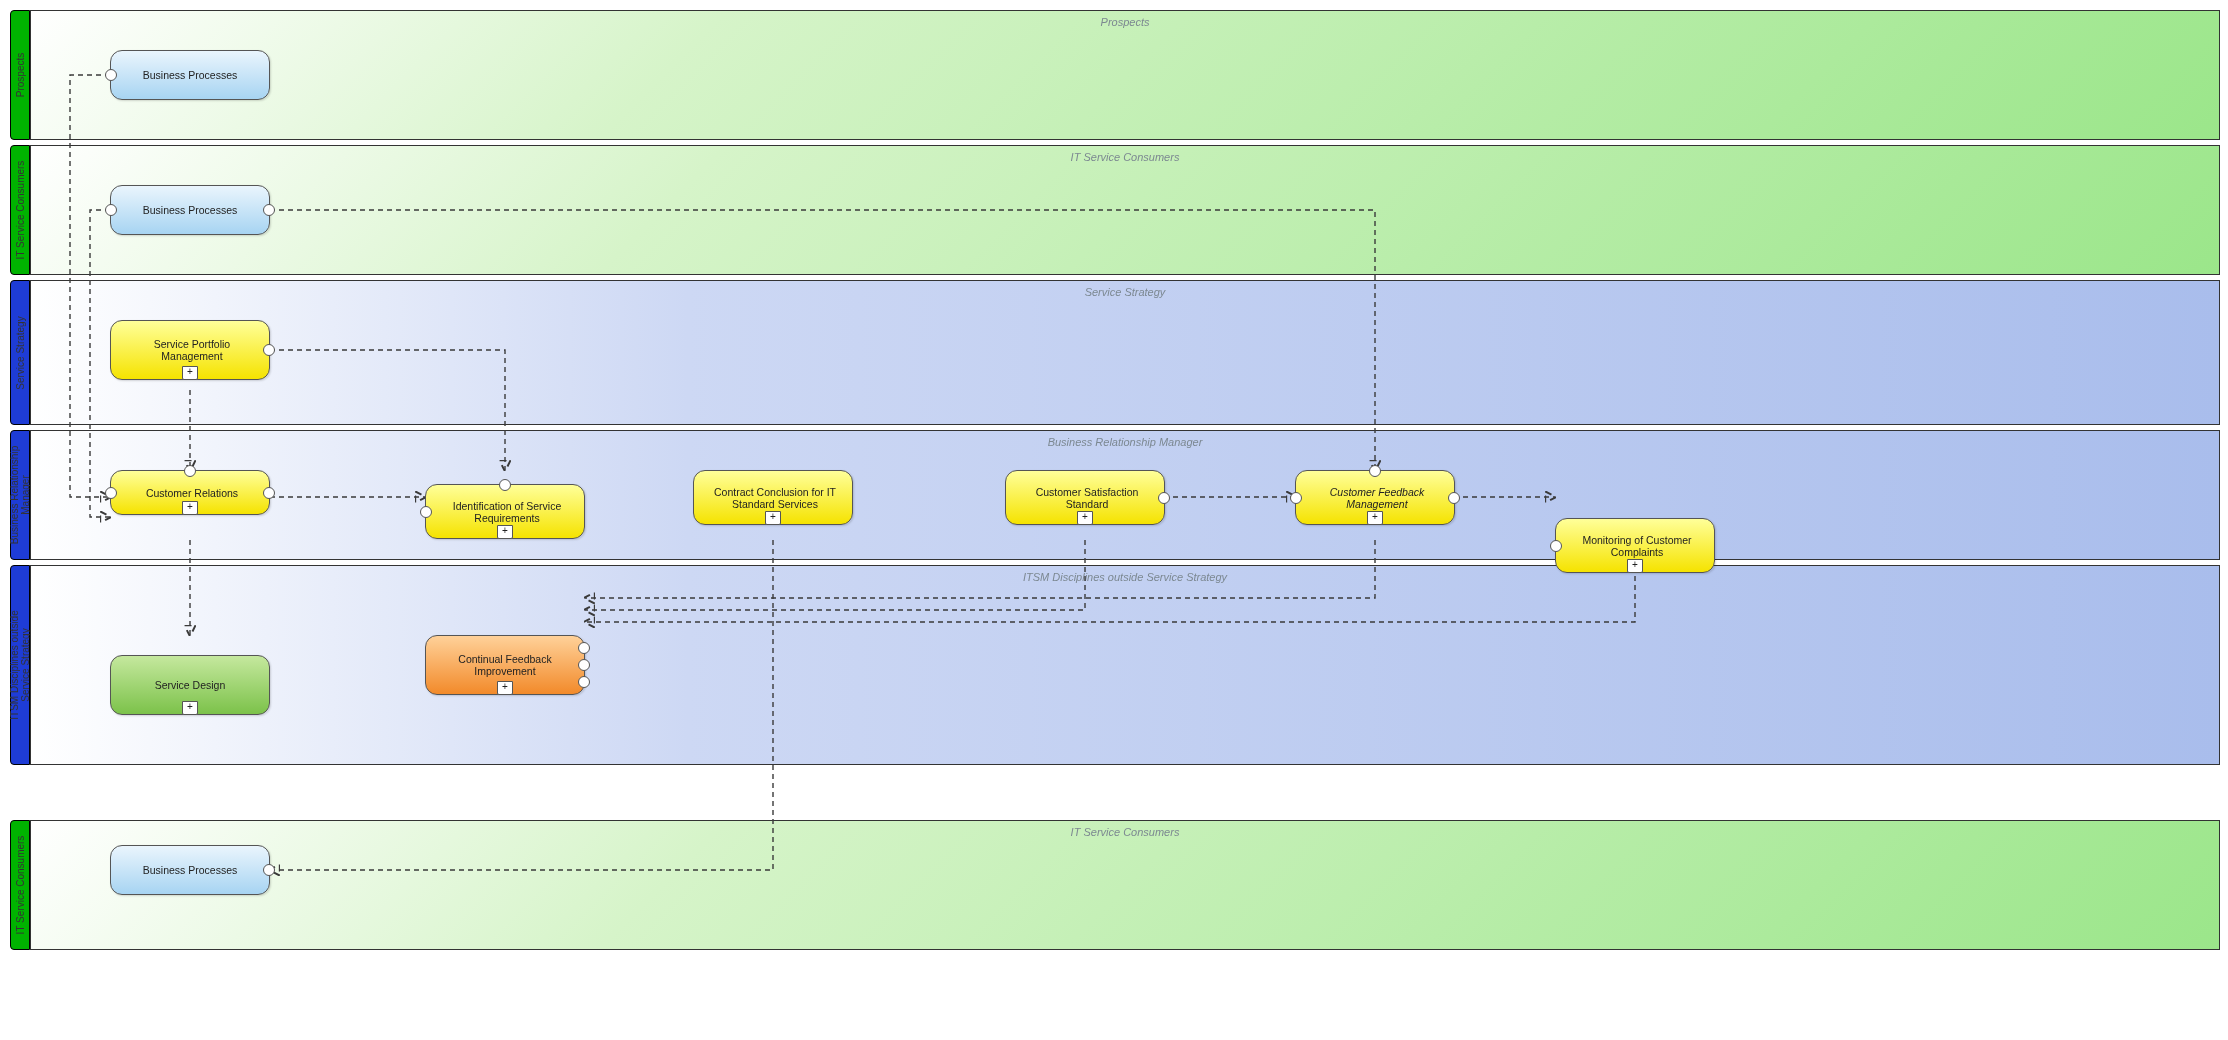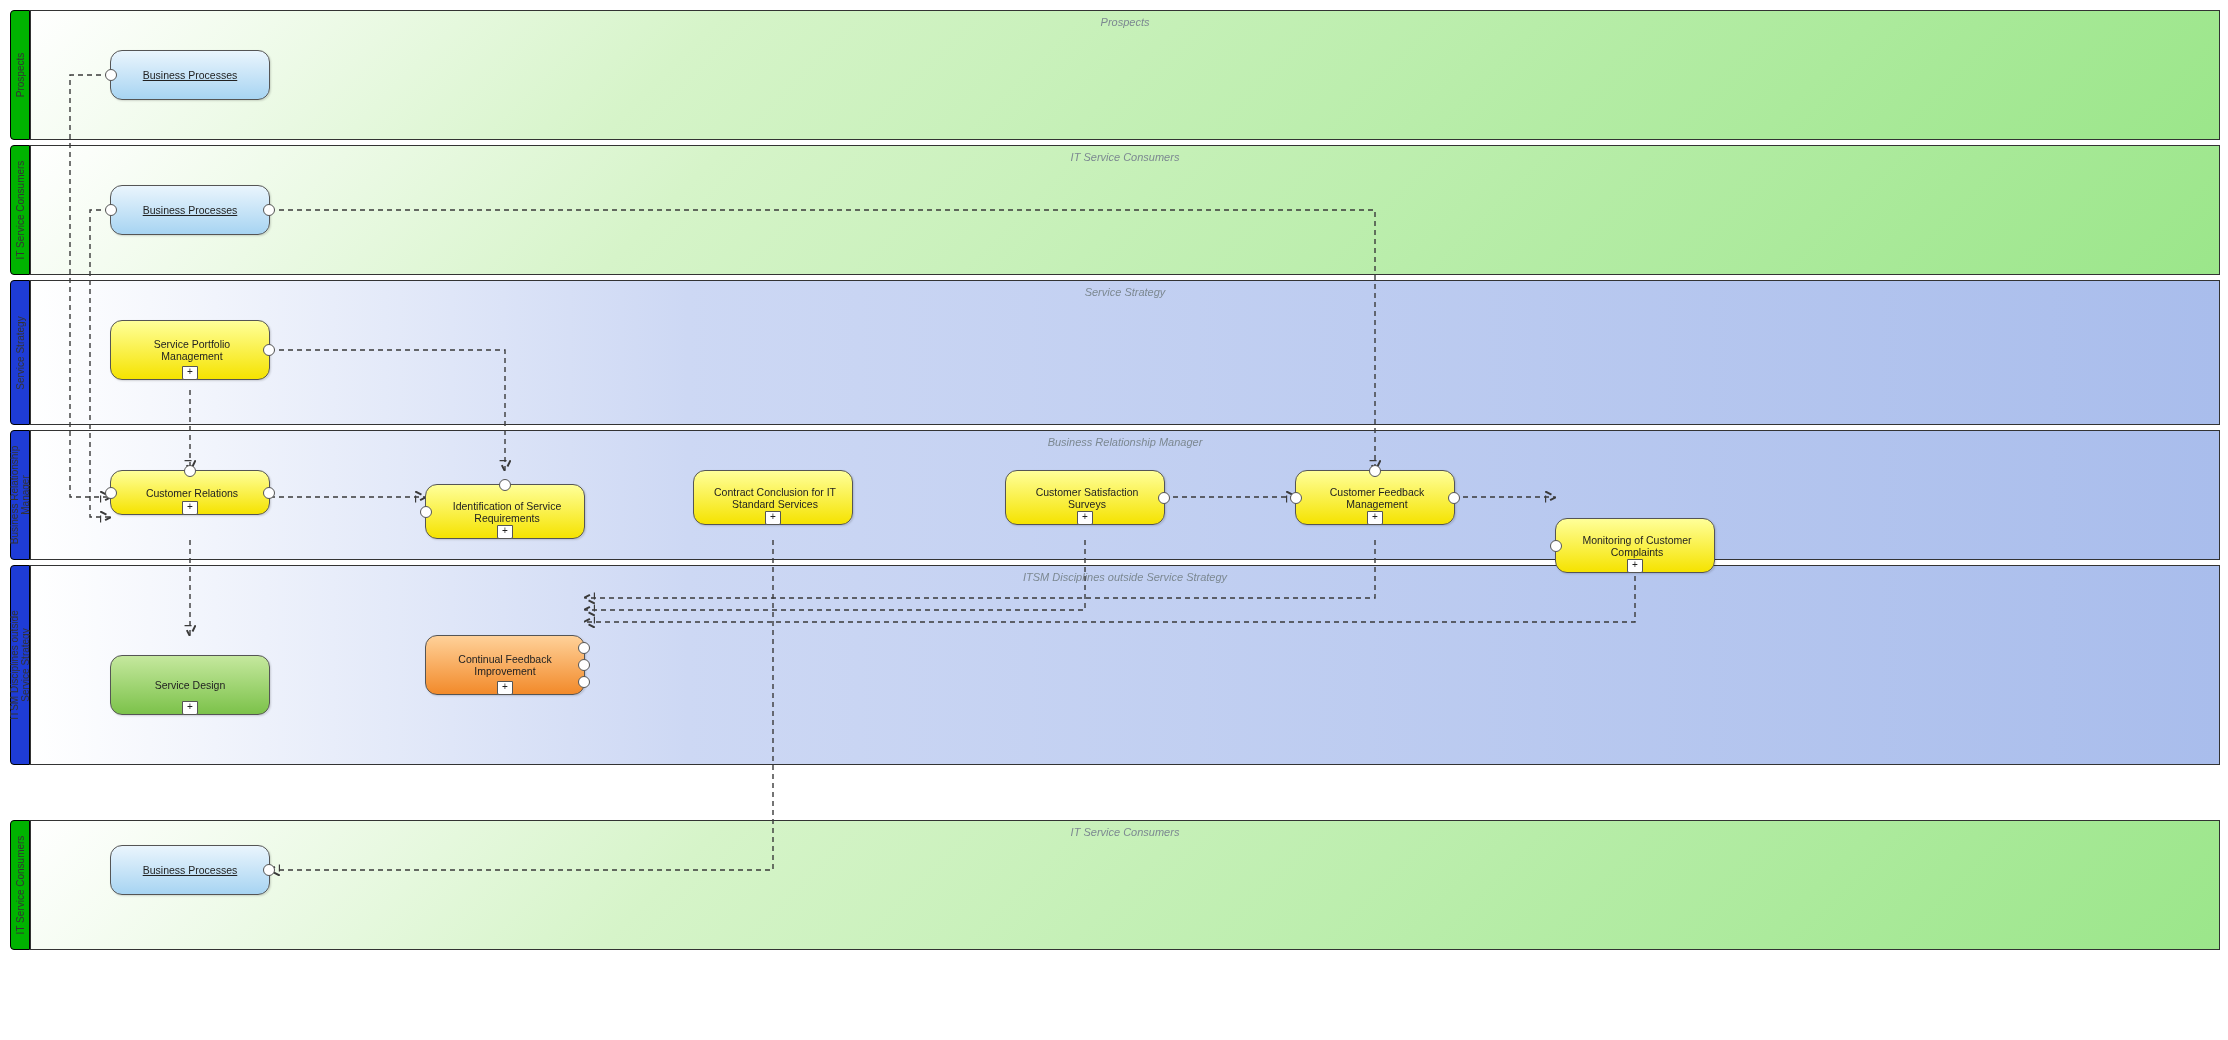--- a/index.html
+++ b/index.html
@@ -35,21 +35,21 @@
   }
 
   .node {
     position:absolute; box-sizing:border-box;
     border:1px solid #555; border-radius:12px;
     display:flex; align-items:center; justify-content:center;
     text-align:center; font-size:10.5px; color:#222;
     padding:4px 8px;
     box-shadow:1px 1px 2px rgba(0,0,0,.15);
   }
-  .node.blueNode   { background:linear-gradient(180deg,#eaf5fd 0%,#a7d4f2 100%);text-decoration:underline; }
+  .node.blueNode   { background:linear-gradient(180deg,#eaf5fd 0%,#a7d4f2 100%); }
   .node.yellowNode { background:linear-gradient(180deg,#ffff99 0%,#f5e300 100%);padding-left:12px; }
   .node.greenNode  { background:linear-gradient(180deg,#c5e89e 0%,#7cc24a 100%); }
   .node.orangeNode { background:linear-gradient(180deg,#ffd199 0%,#f28a2a 100%); }
 
   .sub-marker {
     position:absolute; left:50%; bottom:-1px; transform:translateX(-50%);
     width:14px; height:12px; border:1px solid #555; background:#fff;
     font-size:10px; line-height:10px; text-align:center;
     border-bottom-left-radius:2px; border-bottom-right-radius:2px;
   }
@@ -183,27 +183,27 @@
   </div>
 
   <div class="node yellowNode" style="left:693px; top:470px; width:160px; height:55px;">
     <span style="white-space: pre-line;">Contract Conclusion for IT
 Standard Services</span>
     <span class="sub-marker">+</span>
   </div>
 
   <div class="node yellowNode" style="left:1005px; top:470px; width:160px; height:55px;">
     <span style="white-space: pre-line;">Customer Satisfaction
-Surveys</span>
+Standard</span>
     <span class="sub-marker">+</span>
     <span class="port" style="left:100%; top:50%;"></span>
   </div>
 
   <div class="node yellowNode" style="left:1295px; top:470px; width:160px; height:55px;">
-    <span style="white-space: pre-line;">Customer Feedback
+    <span style="white-space: pre-line; font-style: italic;">Customer Feedback
 Management</span>
     <span class="sub-marker">+</span>
     <span class="port" style="left:0; top:50%;"></span>
     <span class="port" style="left:100%; top:50%;"></span>
     <span class="port" style="left:50%; top:0;"></span>
   </div>
 
   <div class="node yellowNode" style="left:1555px; top:470px; width:160px; height:55px;margin-top:48px;">
     <span style="white-space: pre-line;">Monitoring of Customer
 Complaints</span>

